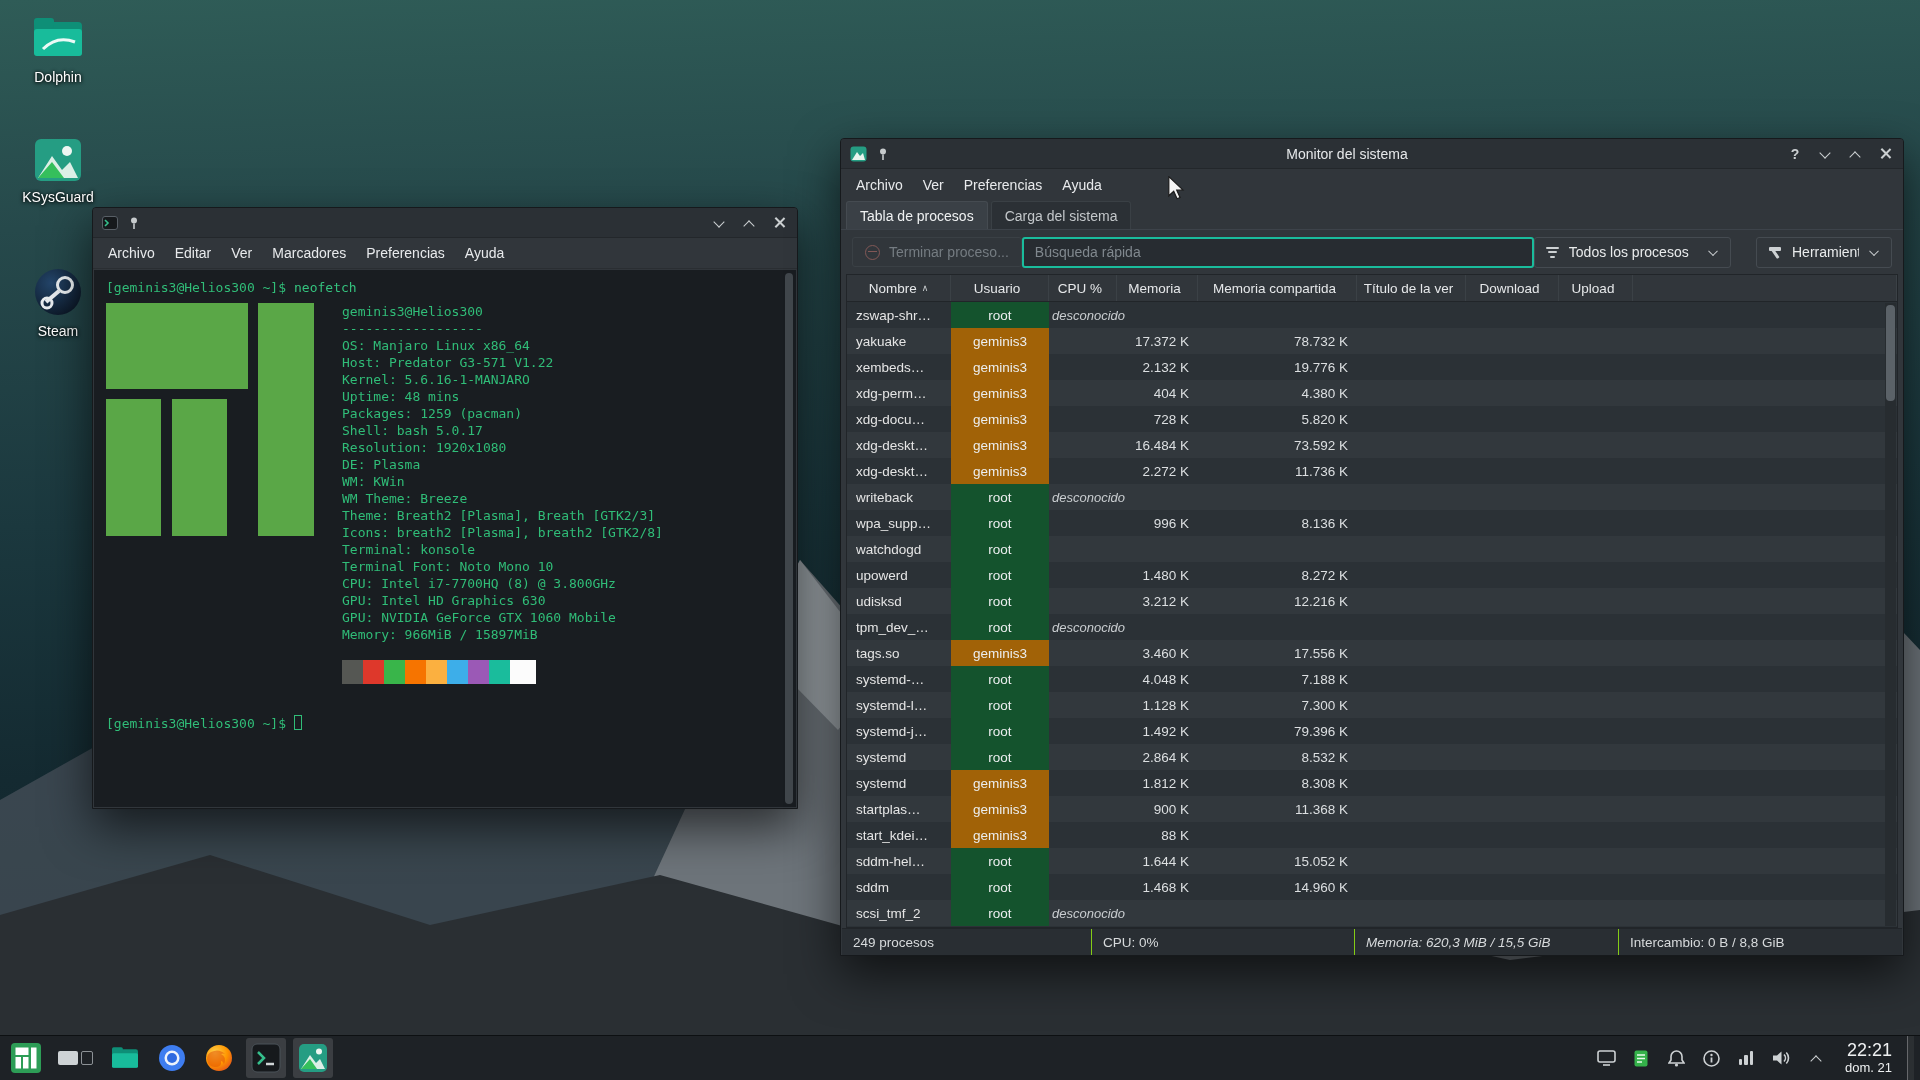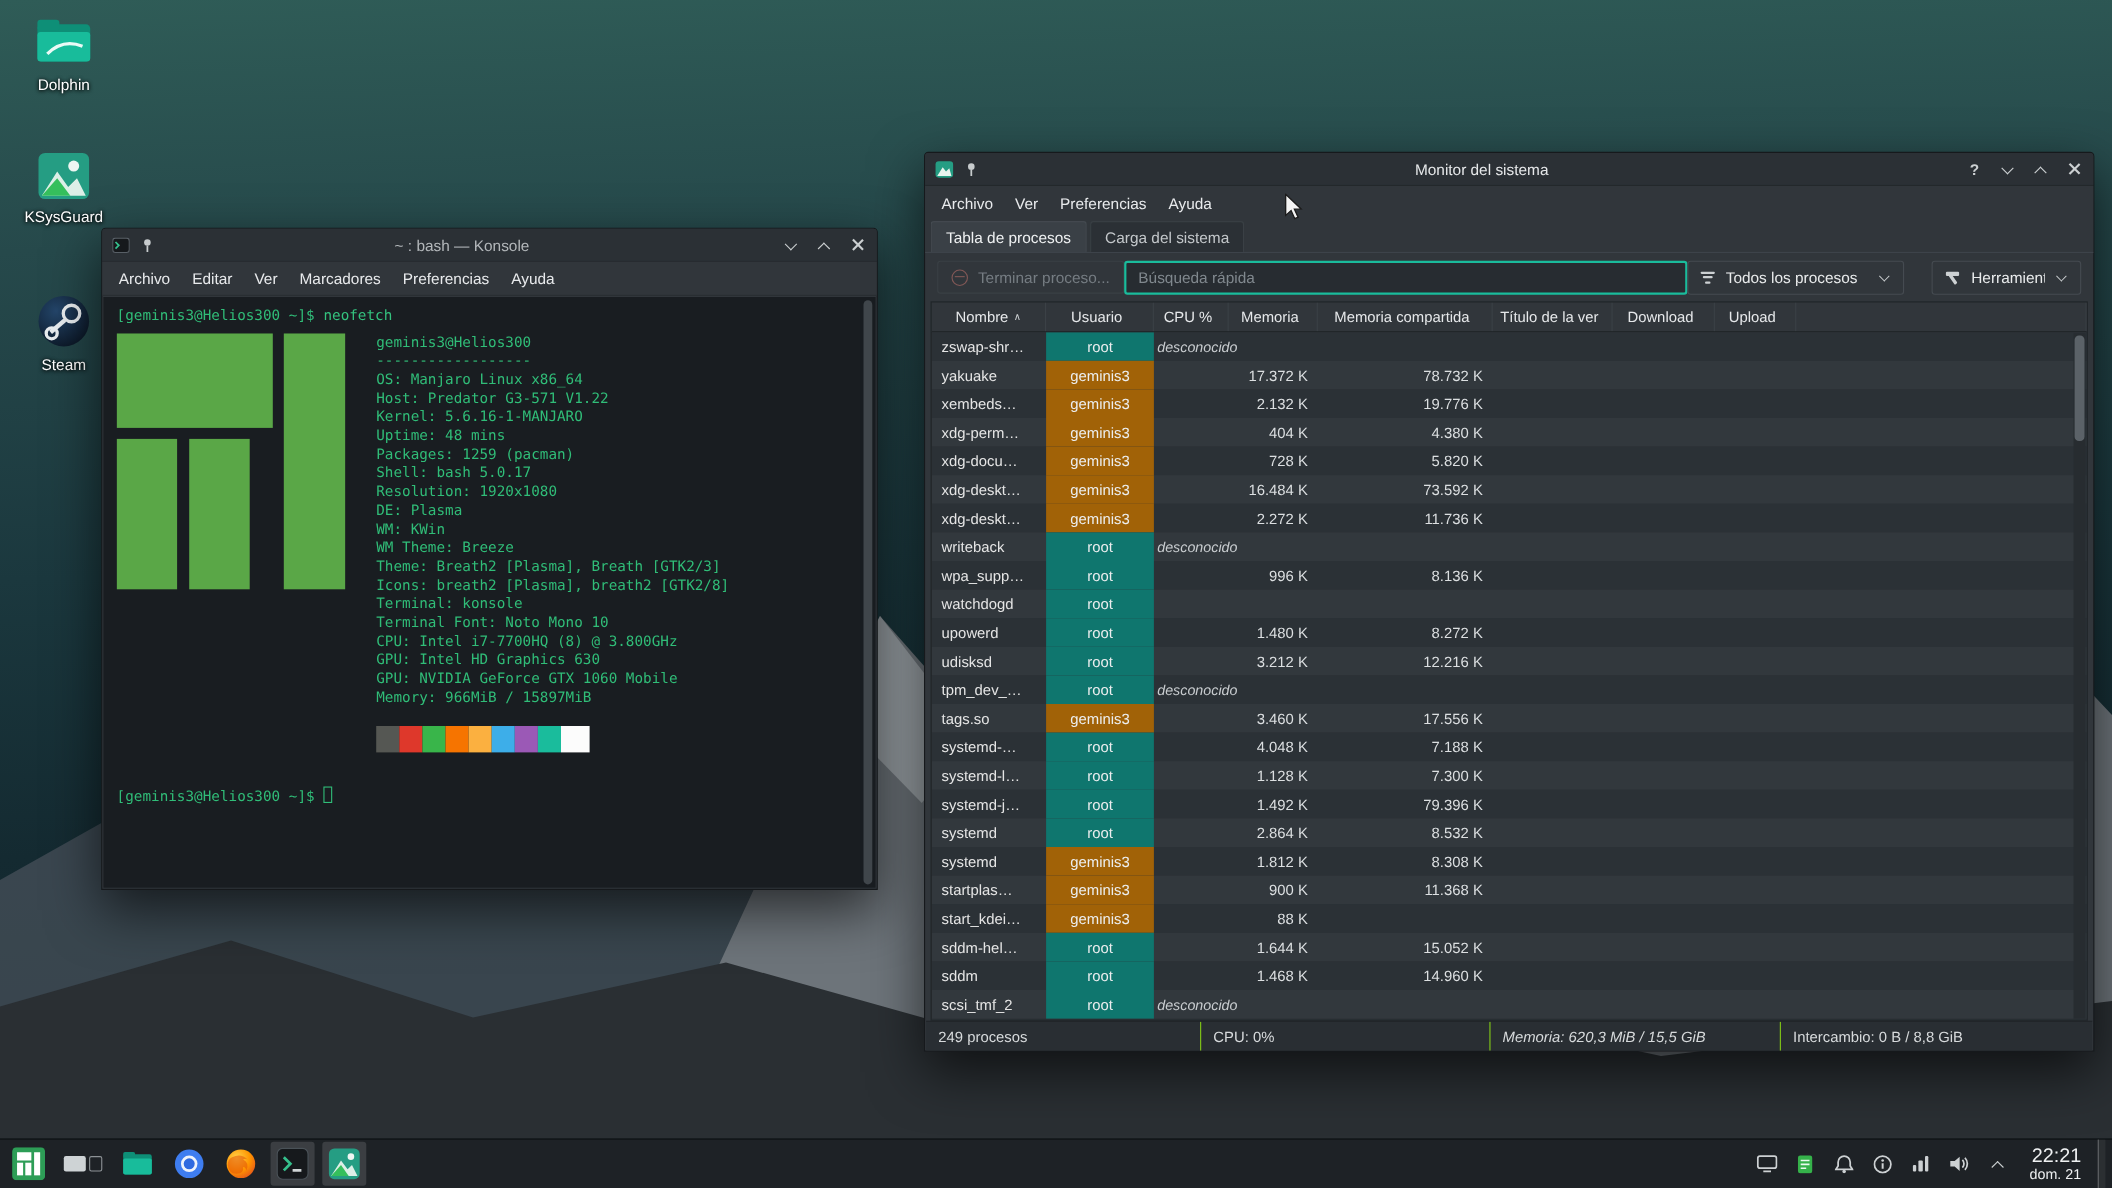--- a/index.html
+++ b/index.html
@@ -104,21 +104,21 @@
   .hcell { display:flex; align-items:center; justify-content:center; gap:5px; font-size:13.5px;
     color:#e6e8ea; border-right:1px solid #3b4146; overflow:hidden; white-space:nowrap; }
   .hcell .sort { font-size:9px; color:#cdd1d3; }
   .pbody { position:absolute; top:27px; left:0; right:0; bottom:0; overflow:hidden; }
   .trow { height:26px; }
   .trow > .c { display:flex; align-items:center; height:26px; font-size:13.5px; }
   .pbody > div:nth-of-type(odd)  { background:#2b3136; }
   .pbody > div:nth-of-type(even) { background:#32383d; }
   .c.name { padding-left:9px; color:#e5e5e5; overflow:hidden; white-space:nowrap; }
   .c.user { justify-content:center; color:#eceeef; }
-  .c.user.v-root     { background:#0f766e; }
+  .c.user.v-root     { background:#14532d; }
   .c.user.v-geminis3 { background:#a16207; }
   .c.cpu { font-style:italic; color:#c9cdd0; overflow:visible; white-space:nowrap;
     padding-left:3px; font-size:13px; }
   .c.mem,.c.shared { justify-content:flex-end; padding-right:9px; color:#dcdfe1; }
   .vtrack { position:absolute; right:1px; top:28px; bottom:1px; width:11px; background:#272c30; }
   .vthumb { position:absolute; left:1px; top:2px; width:9px; height:96px; background:#5b6268; border-radius:4px; }
 
   .statusbar { position:absolute; left:1px; right:1px; bottom:0; height:27px; background:#292e33;
     border-top:1px solid #212529; display:flex; align-items:center; font-size:13.5px; color:#d7dadc; }
   .statusbar > div { padding-left:11px; border-right:1px solid #84cc16; height:100%;
@@ -208,21 +208,20 @@
   <section class="window" id="konsole">
     <header class="titlebar inactive">
       <svg width="16" height="14" viewBox="0 0 16 14">
         <rect x="0.5" y="0.5" width="15" height="13" rx="2.5" fill="#16191c" stroke="#585f66"></rect>
         <polyline points="3,4 6,7 3,10" stroke="#35bf8c" stroke-width="1.6" fill="none"></polyline>
       </svg>
       <svg width="14" height="14" viewBox="0 0 14 14">
         <circle cx="7" cy="4.5" r="3" fill="#c7cbcd"></circle>
         <line x1="7" y1="7.5" x2="7" y2="13" stroke="#c7cbcd" stroke-width="1.6"></line>
       </svg>
-      <span class="title">~ : bash — Konsole</span>
       <span class="tb-btns">
         <span class="tb-btn">
             <span class="chev"></span>
           </span>
         <span class="tb-btn">
             <span class="chev up"></span>
           </span>
         <span class="tb-btn">
             <span class="x-icon"></span>
           </span>

